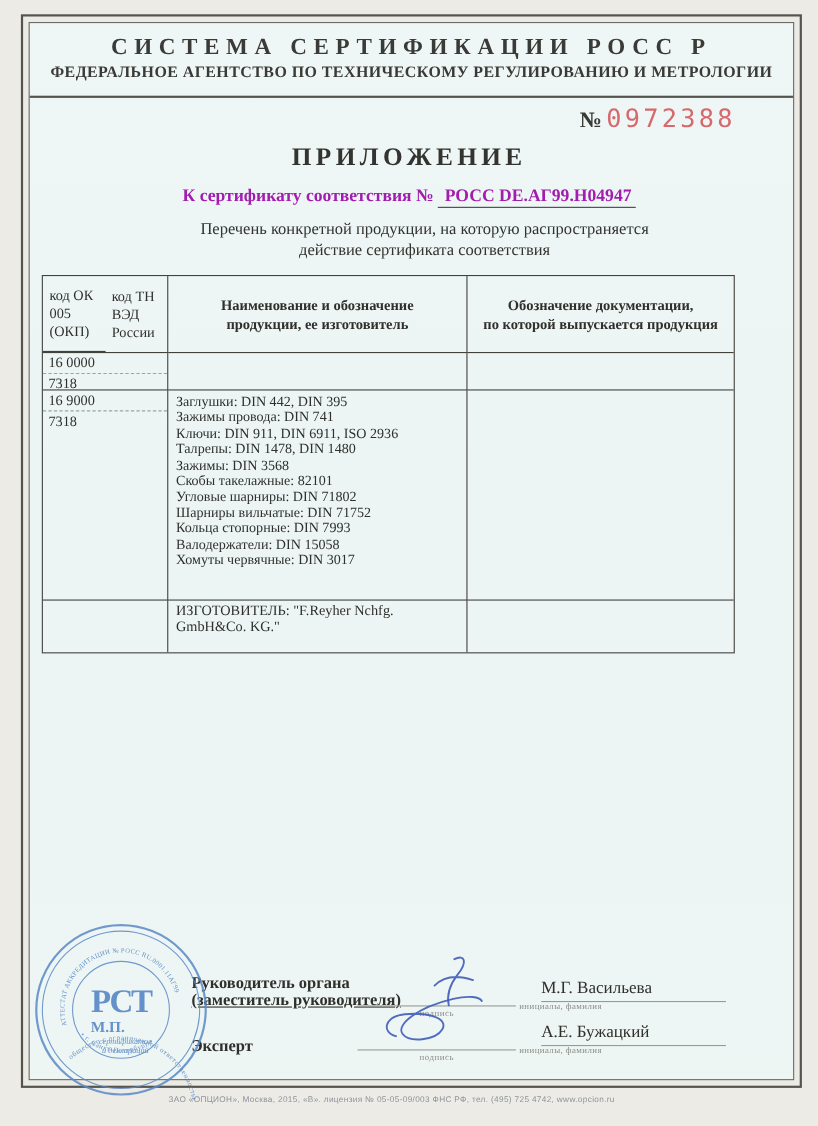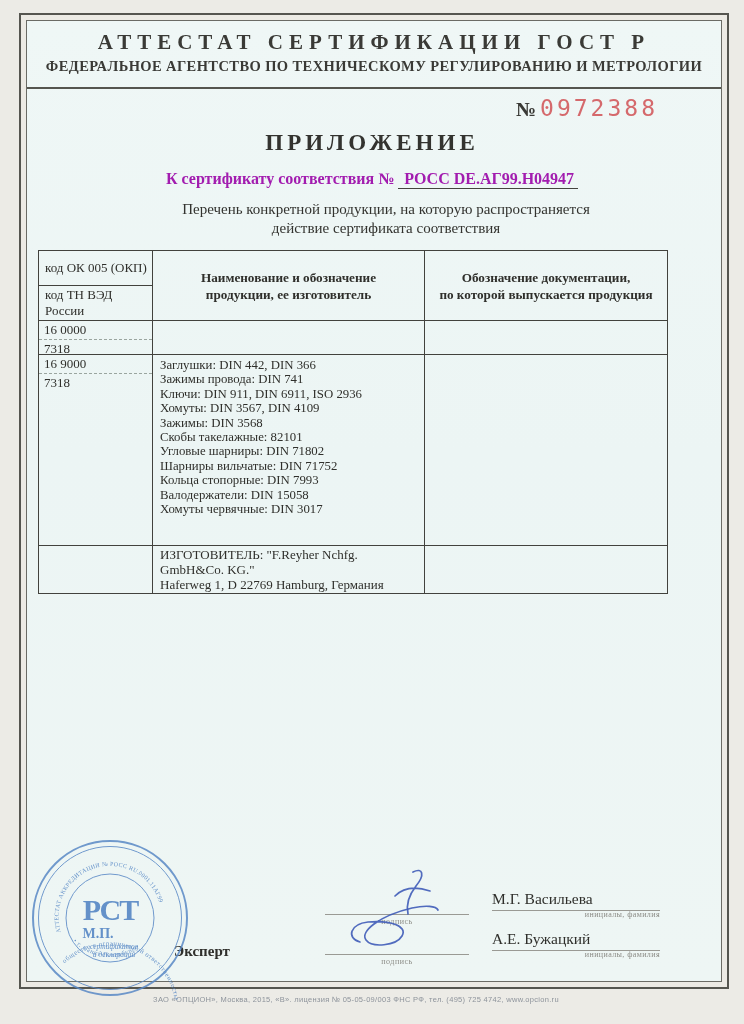--- a/index.html
+++ b/index.html
@@ -10,39 +10,39 @@
   .frame-outer{position:absolute;left:19px;top:13px;width:706px;height:972px;border:2px solid #55554f;background:#eceae4;}
   .frame-inner{position:absolute;left:5px;top:5px;right:5px;bottom:5px;border:1px solid #6b6b65;
                background:linear-gradient(180deg,#eff7f6 0%,#ecf5f4 45%,#eef6f4 100%);}
 
   
   .head-band{position:absolute;left:0;top:0;width:100%;height:66px;border-bottom:2px solid #55554f;text-align:center;}
   .head-line1{margin-top:9px;font-size:21px;font-weight:bold;letter-spacing:6px;color:#3a3a36;}
   .head-line2{margin-top:3px;font-size:14.5px;font-weight:bold;letter-spacing:0.4px;color:#3a3a36;}
 
   
-  .blank-no{position:absolute;right:86px;top:95px;white-space:nowrap;}
+  .blank-no{position:absolute;right:75px;top:95px;white-space:nowrap;}
   .blank-no .pre{font-size:20px;color:#3a3a36;font-weight:bold;}
   .blank-no .num{font-family:"DejaVu Sans Mono",monospace;font-size:23px;color:#d5696c;letter-spacing:3px;}
 
   .doc-title{position:absolute;left:0;top:130px;width:100%;text-align:center;
              font-size:23px;font-weight:bold;letter-spacing:4px;color:#33332f;}
   .cert-ref{position:absolute;left:0;top:170px;width:100%;text-align:center;font-size:16px;color:#a21caf;font-weight:600;}
   .cert-ref .no{border-bottom:1.3px solid #44443f;padding:0 4px 1px 6px;font-weight:600;}
   .scope{position:absolute;left:14px;top:200px;width:100%;text-align:center;font-size:15px;font-weight:normal;
          color:#33332f;line-height:19px;}
 
   
   .ctable{position:absolute;left:38px;top:250px;width:630px;border:1.6px solid #42423d;
           display:grid;grid-template-columns:114px 272px 1fr;grid-template-rows:70px 34px 191px 47px;
           box-sizing:border-box;color:#2f2f2b;}
   .cell{border-right:1.2px solid #42423d;border-bottom:1.2px solid #42423d;box-sizing:border-box;overflow:hidden;}
   .cell.last-col{border-right:none;}
   .cell.last-row{border-bottom:none;}
-  .hc1{display:flex;flex-direction:column;font-size:13px;}
+  .hc1{display:flex;flex-direction:row;font-size:13px;}
   .hc1 > div{flex:1;display:flex;align-items:center;padding-left:6px;}
   .hc1 .top{border-bottom:1.2px solid #42423d;}
   .hcx{display:flex;flex-direction:column;align-items:center;justify-content:center;
        font-size:13.2px;font-weight:600;line-height:17px;text-align:center;}
   .codes{font-size:13px;line-height:15px;}
   .codes .ctop{padding:1px 5px 2px;border-bottom:1px dashed #9aa59f;}
   .codes .cbot{padding:1px 5px;}
   .plist{font-size:12.8px;line-height:14.4px;padding:3px 7px;}
   .mfr{font-size:13px;line-height:14.8px;padding:2px 7px;}
   .role1{position:absolute;left:174px;top:886px;font-size:15px;font-weight:bold;color:#2f2f2b;line-height:16px;}
@@ -50,21 +50,21 @@
   .role2{position:absolute;left:174px;top:931px;font-size:15px;font-weight:bold;color:#2f2f2b;margin-top:12px;}
   .sigline{position:absolute;height:1px;background:#9a9a94;width:144px;}
   .sigline.s1{left:325px;top:914px;}
   .sigline.s2{left:325px;top:954px;}
   .sigcap{position:absolute;font-size:8px;color:#8a8a84;width:144px;text-align:center;letter-spacing:0.5px;}
   .sigcap.c1{left:325px;top:917px;}
   .sigcap.c2{left:325px;top:957px;}
   .fio{position:absolute;left:492px;width:168px;font-size:15.5px;color:#2f2f2b;border-bottom:1px solid #9a9a94;padding-bottom:2px;}
   .fio.f1{top:890px;}
   .fio.f2{top:930px;}
-  .fiocap{position:absolute;left:492px;width:168px;text-align:right;font-size:8px;color:#8a8a84;letter-spacing:0.4px;}
+  .fiocap{position:absolute;left:472px;width:168px;text-align:left;font-size:8px;color:#8a8a84;letter-spacing:0.4px;}
   .fiocap.fc1{top:910px;}
   .fiocap.fc2{top:950px;}
 
   .handsig{position:absolute;pointer-events:none;}
   .handsig path{stroke:#3f5cb8;stroke-width:1.7;fill:none;stroke-linecap:round;opacity:0.9;}
 
   
   .stamp{position:absolute;left:28px;top:836px;width:164px;height:164px;opacity:0.85;z-index:3;}
   .stamp text{fill:#4d80c2;}
 
@@ -73,21 +73,21 @@
 </style>
 </head>
 <body>
 
 <div class="page">
 
   <div class="frame-outer">
     <div class="frame-inner">
 
       <div class="head-band">
-        <div class="head-line1">АТТЕСТАТ СЕРТИФИКАЦИИ ГОСТ Р</div>
+        <div class="head-line1">СИСТЕМА СЕРТИФИКАЦИИ РОСС Р</div>
         <div class="head-line2">ФЕДЕРАЛЬНОЕ АГЕНТСТВО ПО ТЕХНИЧЕСКОМУ РЕГУЛИРОВАНИЮ И МЕТРОЛОГИИ</div>
       </div>
 
     </div>
   </div>
 
   <div class="blank-no">
     <span class="pre">№</span>
     <span class="num">0972388</span>
   </div>
@@ -124,43 +124,46 @@
       <div class="cbot">7318</div>
     </div>
     <div class="cell"></div>
     <div class="cell last-col"></div>
 
     <div class="cell codes">
       <div class="ctop">16 9000</div>
       <div class="cbot">7318</div>
     </div>
     <div class="cell plist">
-      <div>Заглушки: DIN 442, DIN 366</div>
+      <div>Заглушки: DIN 442, DIN 395</div>
       <div>Зажимы провода: DIN 741</div>
       <div>Ключи: DIN 911, DIN 6911, ISO 2936</div>
-      <div>Хомуты: DIN 3567, DIN 4109</div>
+      <div>Талрепы: DIN 1478, DIN 1480</div>
       <div>Зажимы: DIN 3568</div>
       <div>Скобы такелажные: 82101</div>
       <div>Угловые шарниры: DIN 71802</div>
       <div>Шарниры вильчатые: DIN 71752</div>
       <div>Кольца стопорные: DIN 7993</div>
       <div>Валодержатели: DIN 15058</div>
       <div>Хомуты червячные: DIN 3017</div>
     </div>
     <div class="cell last-col"></div>
 
     <div class="cell last-row"></div>
     <div class="cell mfr last-row">
       <div>ИЗГОТОВИТЕЛЬ: "F.Reyher Nchfg.</div>
       <div>GmbH&amp;Co. KG."</div>
-      <div>Haferweg 1, D 22769 Hamburg, Германия</div>
     </div>
     <div class="cell last-col last-row"></div>
   </div>
 
+  <div class="role1">
+    <div>Руководитель органа</div>
+    <div class="u">(заместитель руководителя)</div>
+  </div>
   <div class="role2">Эксперт</div>
 
   <div class="sigline s1"></div>
   <div class="sigcap c1">подпись</div>
   <div class="sigline s2"></div>
   <div class="sigcap c2">подпись</div>
 
   <div class="fio f1">М.Г. Васильева</div>
   <div class="fiocap fc1">инициалы, фамилия</div>
   <div class="fio f2">А.Е. Бужацкий</div>

